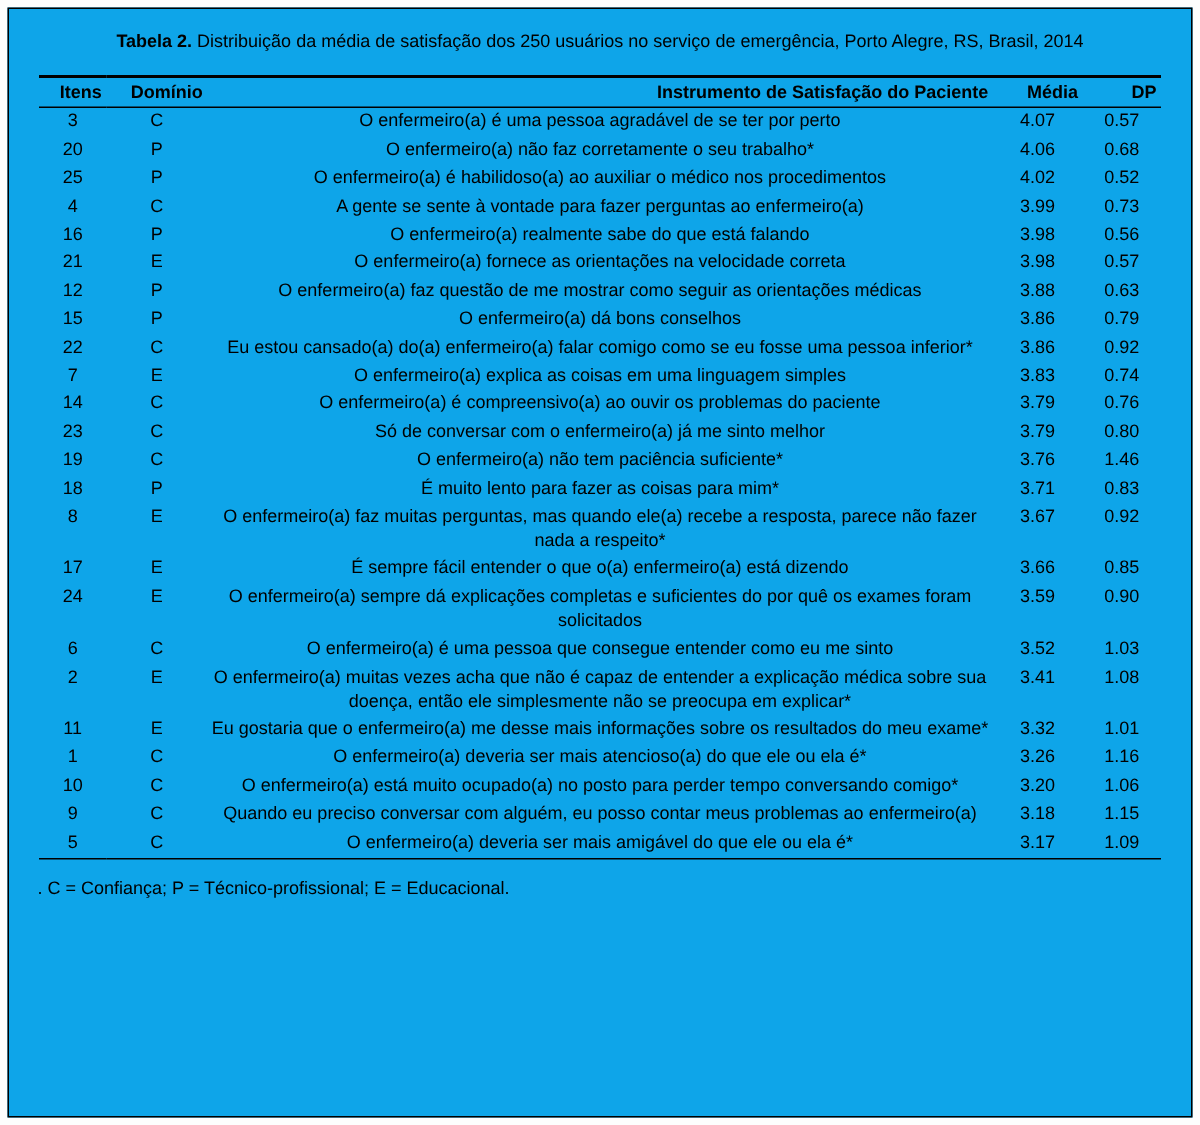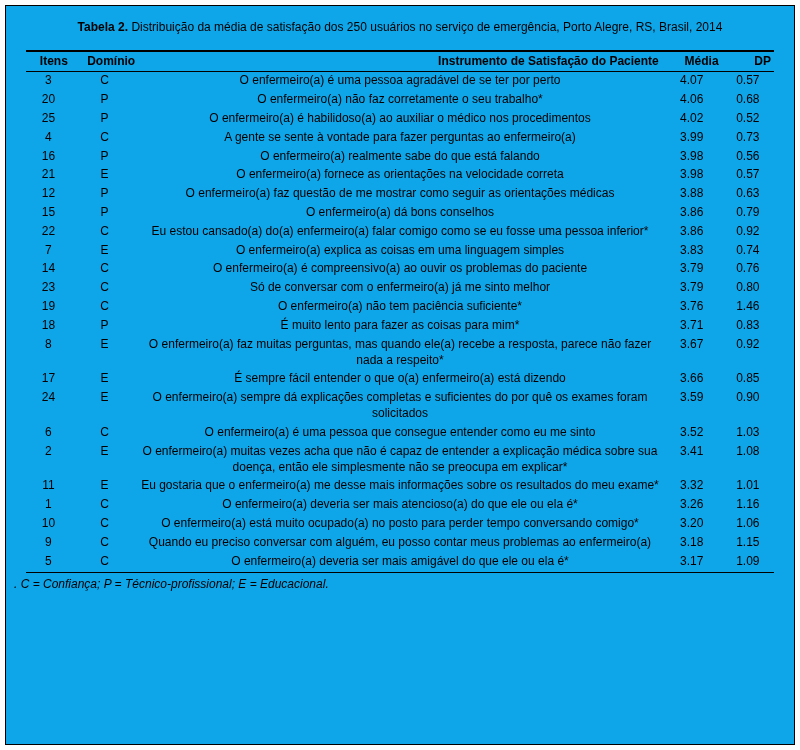--- a/index.html
+++ b/index.html
@@ -43,21 +43,21 @@
     padding: 1px 3px 2px 3px;
     vertical-align: top;
     line-height: 1.32;
   }
   .col-item, .col-domain, .col-mean, .col-sd { text-align: center; }
   td.col-statement { text-align: center; }
   .footnotes {
     margin: 3px 0 0 -12px;
     line-height: 1.38;
   }
-  .footnotes p { margin: 0; font-style: italic; }
+  .footnotes p { margin: 11px; }
 </style>
 </head>
 <body>
 
 <div class="frame">
 
   <p class="title"><span class="t-label">Tabela 2.</span><span> Distribuição da média de satisfação dos 250 usuários no serviço de emergência, Porto Alegre, RS, Brasil, 2014</span></p>
 
   <table class="sat">
     <colgroup>

